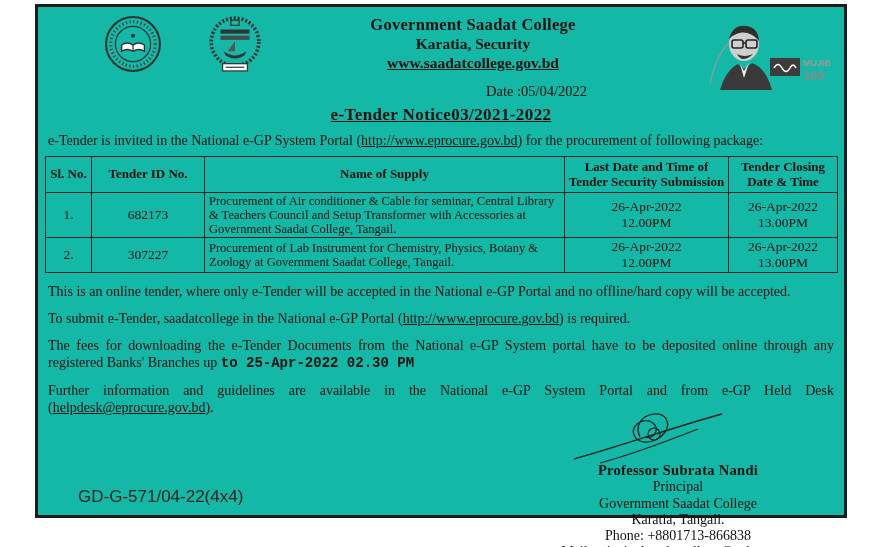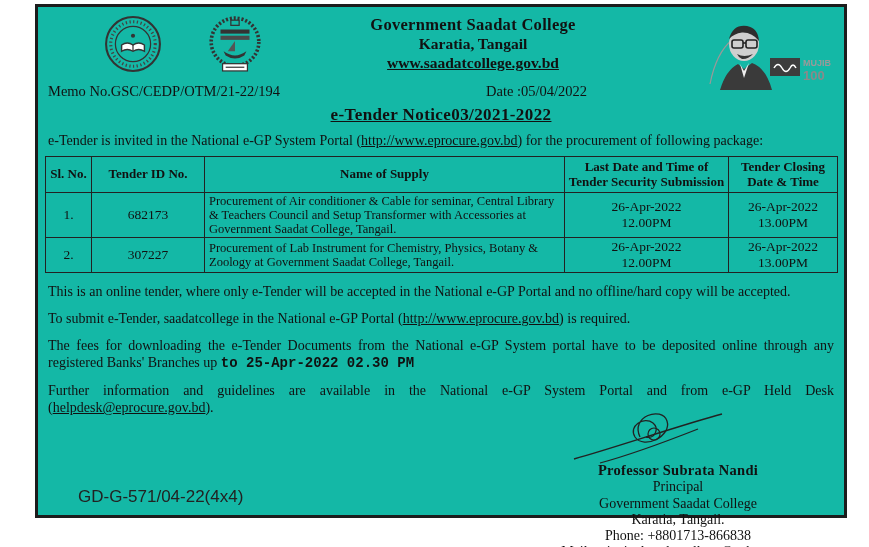--- a/index.html
+++ b/index.html
@@ -67,42 +67,41 @@
         <rect x="14" y="14" width="28" height="4" fill="#333"></rect>
         <rect x="14" y="20" width="28" height="4" fill="#4a4a4a"></rect>
         <path d="M28 25 L28 35 L21 35 Z" fill="#555"></path>
         <path d="M17 35 Q28 43 39 35 L37 39 Q28 45 19 39 Z" fill="#333"></path>
         <rect x="16" y="47" width="24" height="7" fill="#fff" stroke="#333" stroke-width="1.2"></rect>
         <line x1="19" y1="50.5" x2="37" y2="50.5" stroke="#555" stroke-width="1.4"></line>
       </svg>
     </div>
     <div class="center-head">
       <div class="college-name">Government Saadat College</div>
-      <div class="college-loc">Karatia, Tangail</div>
+      <div class="college-loc">Karatia, Security</div>
       <div class="college-web">www.saadatcollege.gov.bd</div>
     </div>
     <svg class="mujib-logo" viewBox="0 0 152 72">
       <path d="M28 66 C 32 46, 40 30, 50 22" stroke="#999" stroke-width="1.2" fill="none"></path>
       <ellipse cx="62" cy="26" rx="15" ry="17" fill="#cfcfcf"></ellipse>
       <path d="M47 21 Q51 6 65 8 Q76 10 77 23 Q70 14 60 14.5 Q52 15.5 47 21 Z" fill="#2e2e2e"></path>
       <rect x="50" y="22" width="11" height="8" rx="2" fill="none" stroke="#222" stroke-width="1.6"></rect>
       <rect x="64" y="22" width="11" height="8" rx="2" fill="none" stroke="#222" stroke-width="1.6"></rect>
       <line x1="61" y1="25" x2="64" y2="25" stroke="#222" stroke-width="1.6"></line>
       <path d="M55 36 Q62 40 71 36 Q66 41.5 60 41 Q56.5 39.5 55 36 Z" fill="#333"></path>
       <path d="M38 72 Q44 52 56 46 L62 51 L70 45 Q84 50 90 72 Z" fill="#3a3a3a"></path>
       <path d="M58 46 L62 53 L67 45 L62 60 Z" fill="#eee"></path>
       <rect x="88" y="40" width="30" height="18" fill="#3d3d3d"></rect>
       <path d="M92 50 q4 -7 8 0 q4 7 8 0 q3 -6 6 0" stroke="#fff" fill="none" stroke-width="1.5"></path>
       <text x="121" y="48" font-size="9" fill="#9a9a9a" font-family="Liberation Sans, sans-serif" font-weight="bold">MUJIB</text>
       <text x="121" y="62" font-size="13" fill="#8a8a8a" font-family="Liberation Sans, sans-serif" font-weight="bold">100</text>
     </svg>
   </div>
 
   <div class="memo-row">
-    <span>Memo No.GSC/CEDP/OTM/21-22/194</span>
     <span class="memo-date">Date :05/04/2022</span>
   </div>
 
   <div class="notice-title">
     <span>e-Tender Notice03/2021-2022</span>
   </div>
 
   <div class="para" style="margin-top:7px">
     <span>e-Tender is invited in the National e-GP System Portal (</span><span class="doc-link">http://www.eprocure.gov.bd</span><span>) for the procurement of following package:</span>
   </div>

